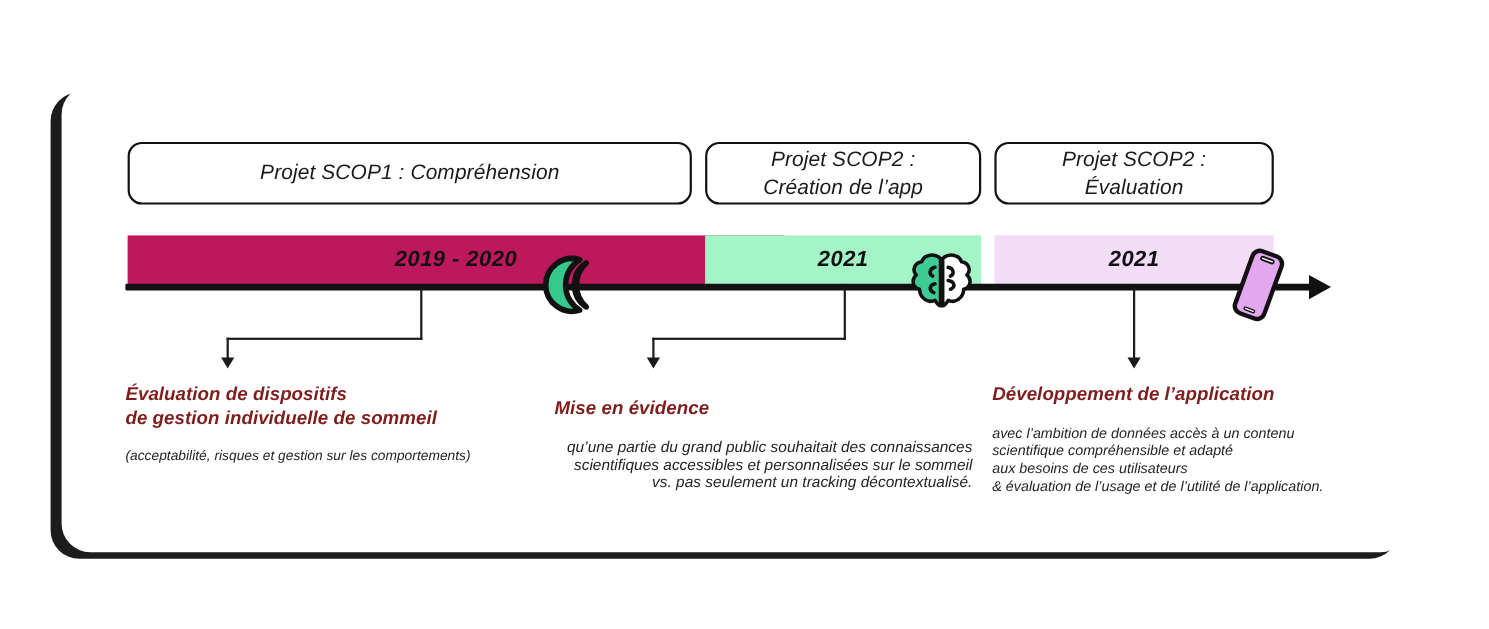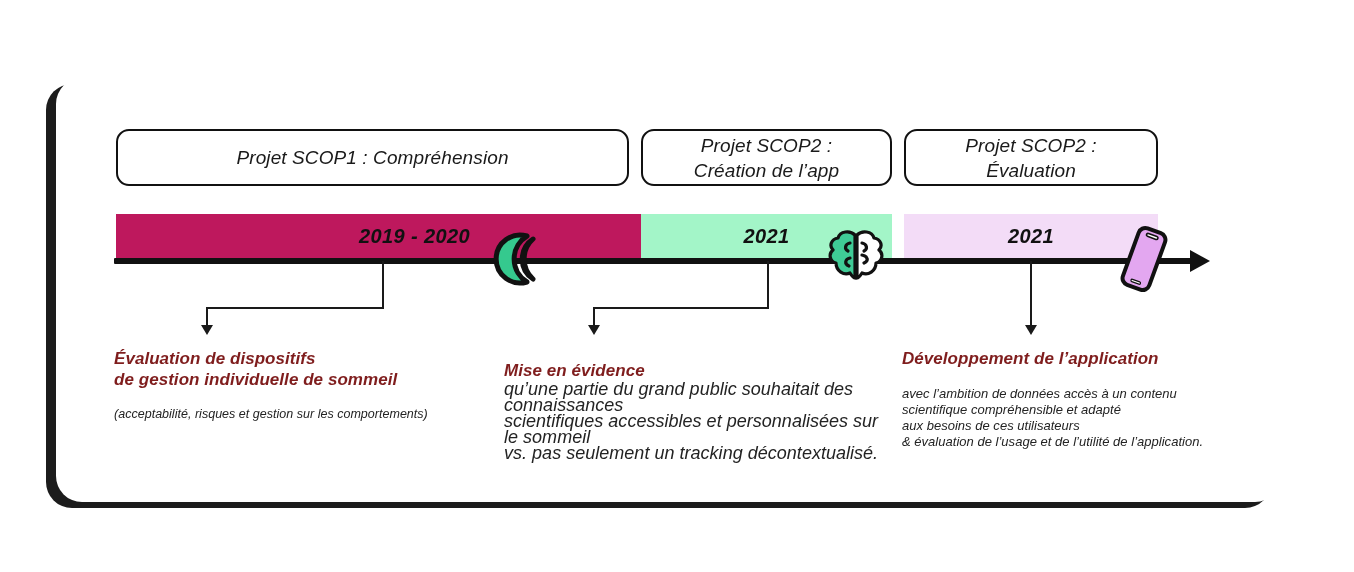--- a/index.html
+++ b/index.html
@@ -60,21 +60,21 @@
   
   .block{position:absolute;}
   .block h3{
     margin:0;font-size:17px;font-weight:700;color:#7f1d1d;
     line-height:21px;white-space:pre-line;letter-spacing:.05px;
   }
   .block p{
     margin:0;color:#232323;white-space:pre-line;letter-spacing:.02px;
   }
   .b1 p{margin-top:16px;font-size:12.5px;line-height:16px;}
-  .b2 p{font-size:18px;line-height:16px;}
+  .b2 p{margin-top:17px;font-size:14px;line-height:16px;text-align:right;}
   .b3 p{margin-top:17px;font-size:13px;line-height:16px;}
 
   
   .icon{position:absolute;}
 </style>
 </head>
 <body>
 
 <div id="stage">
 

